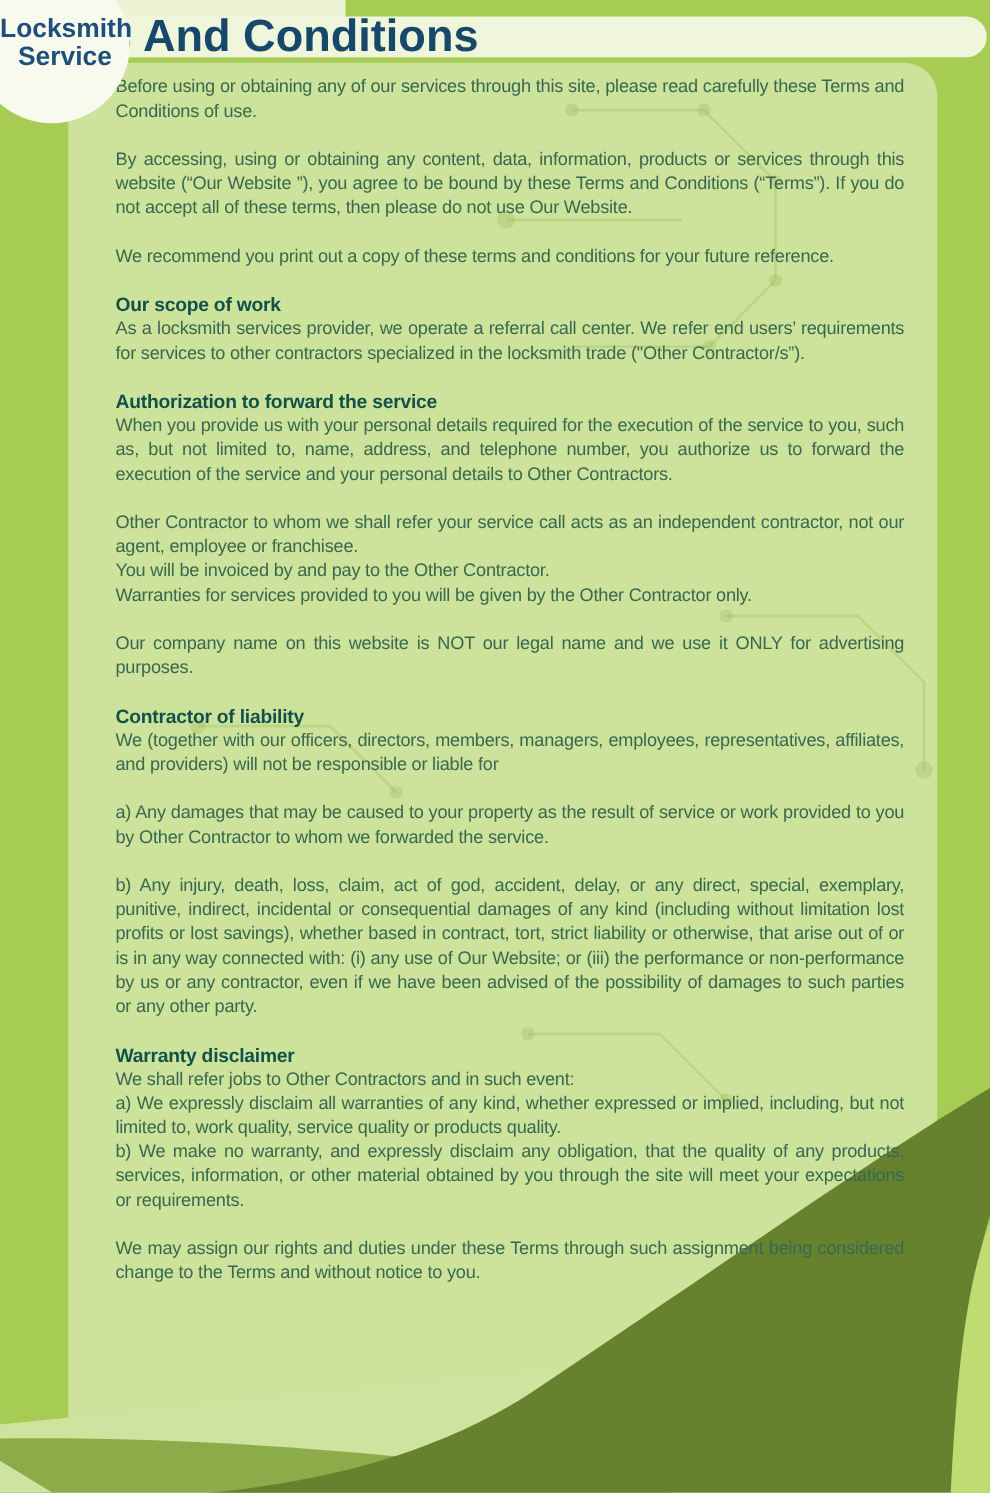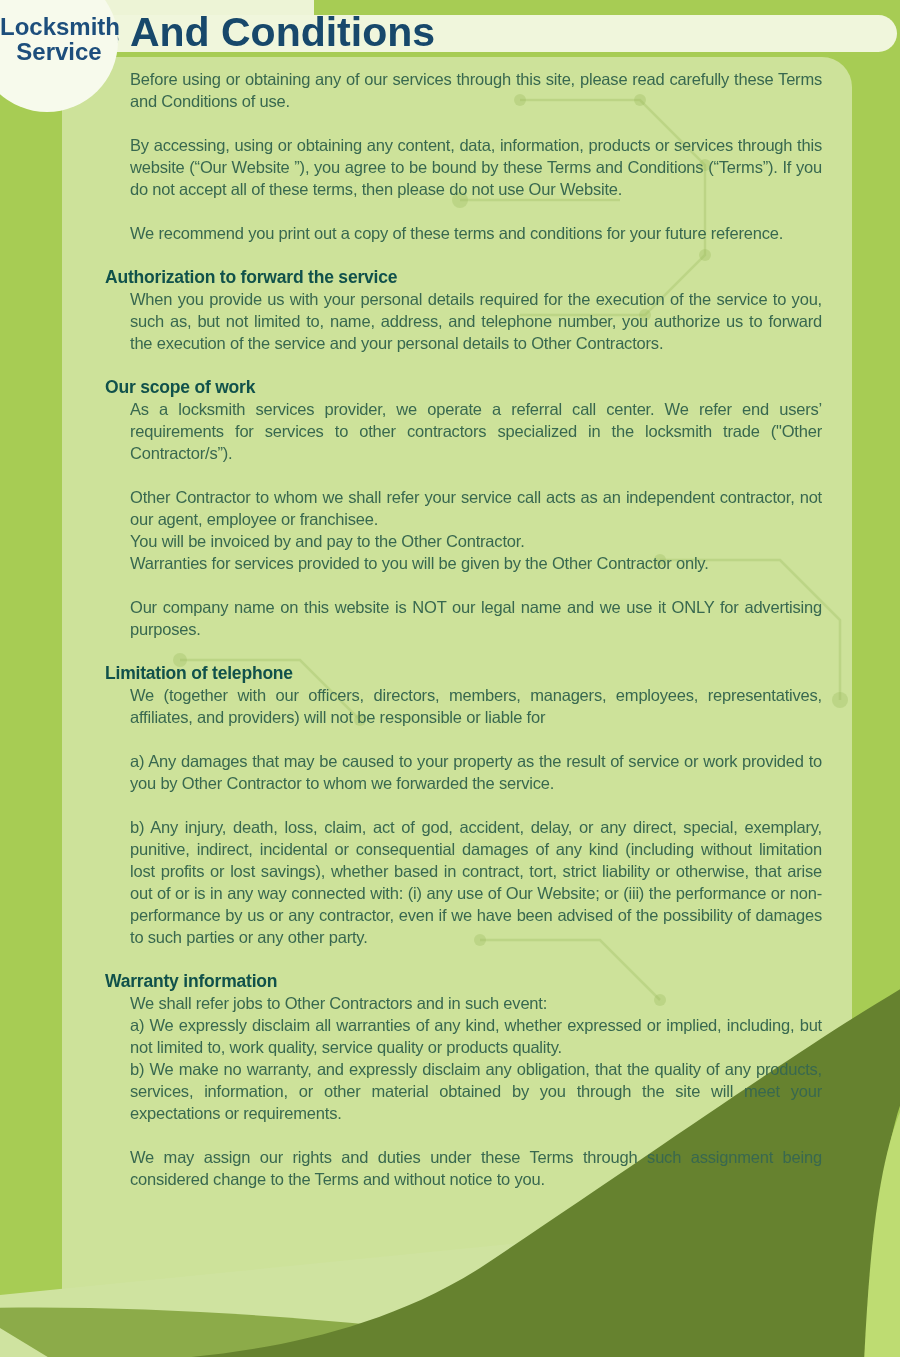--- a/index.html
+++ b/index.html
@@ -35,21 +35,21 @@
   .content-panel {
     position:absolute; left:62px; top:57px; width:790px; height:1253px;
     background:#cde29a; border-radius:0 30px 30px 0;
   }
   .decor-svg { position:absolute; left:0; top:0; pointer-events:none; }
   .content {
     position:absolute; left:105px; top:68px; width:717px;
     font-size:16.5px; line-height:22px; color:#38684f;
     text-align:justify; letter-spacing:-0.2px;
   }
-  .prose { white-space:pre-line;margin-left:25px; }
+  .prose { white-space:pre-line; }
   .section { margin-top:22px; }
   .section h2 {
     margin:0; font-size:17.5px; line-height:22px; font-weight:bold;
     color:#10514b; text-align:left; letter-spacing:-0.2px;
   }
 </style>
 </head>
 <body>
 
 <div class="content-panel"></div>
@@ -87,48 +87,48 @@
 </svg>
 
 <div class="content">
   <div class="prose">Before using or obtaining any of our services through this site, please read carefully these Terms and Conditions of use.
 
 By accessing, using or obtaining any content, data, information, products or services through this website (“Our Website ”), you agree to be bound by these Terms and Conditions (“Terms”). If you do not accept all of these terms, then please do not use Our Website.
 
 We recommend you print out a copy of these terms and conditions for your future reference.</div>
 
   <div class="section">
-    <h2>Authorization to forward the service</h2>
-    <div class="prose">When you provide us with your personal details required for the execution of the service to you, such as, but not limited to, name, address, and telephone number, you authorize us to forward the execution of the service and your personal details to Other Contractors.</div>
+    <h2>Our scope of work</h2>
+    <div class="prose">As a locksmith services provider, we operate a referral call center. We refer end users’ requirements for services to other contractors specialized in the locksmith trade ("Other Contractor/s”).</div>
   </div>
 
   <div class="section">
-    <h2>Our scope of work</h2>
-    <div class="prose">As a locksmith services provider, we operate a referral call center. We refer end users’ requirements for services to other contractors specialized in the locksmith trade ("Other Contractor/s”).</div>
+    <h2>Authorization to forward the service</h2>
+    <div class="prose">When you provide us with your personal details required for the execution of the service to you, such as, but not limited to, name, address, and telephone number, you authorize us to forward the execution of the service and your personal details to Other Contractors.</div>
   </div>
 
   <div class="section">
     <div class="prose">Other Contractor to whom we shall refer your service call acts as an independent contractor, not our agent, employee or franchisee.
 You will be invoiced by and pay to the Other Contractor.
 Warranties for services provided to you will be given by the Other Contractor only.
 
 Our company name on this website is NOT our legal name and we use it ONLY for advertising purposes.</div>
   </div>
 
   <div class="section">
-    <h2>Limitation of telephone</h2>
+    <h2>Contractor of liability</h2>
     <div class="prose">We (together with our officers, directors, members, managers, employees, representatives, affiliates, and providers) will not be responsible or liable for
 
 a) Any damages that may be caused to your property as the result of service or work provided to you by Other Contractor to whom we forwarded the service.
 
 b) Any injury, death, loss, claim, act of god, accident, delay, or any direct, special, exemplary, punitive, indirect, incidental or consequential damages of any kind (including without limitation lost profits or lost savings), whether based in contract, tort, strict liability or otherwise, that arise out of or is in any way connected with: (i) any use of Our Website; or (iii) the performance or non-performance by us or any contractor, even if we have been advised of the possibility of damages to such parties or any other party.</div>
   </div>
 
   <div class="section">
-    <h2>Warranty information</h2>
+    <h2>Warranty disclaimer</h2>
     <div class="prose">We shall refer jobs to Other Contractors and in such event:
 a) We expressly disclaim all warranties of any kind, whether expressed or implied, including, but not limited to, work quality, service quality or products quality.
 b) We make no warranty, and expressly disclaim any obligation, that the quality of any products, services, information, or other material obtained by you through the site will meet your expectations or requirements.</div>
   </div>
 
   <div class="section">
     <div class="prose">We may assign our rights and duties under these Terms through such assignment being considered change to the Terms and without notice to you.</div>
   </div>
 </div>
 

